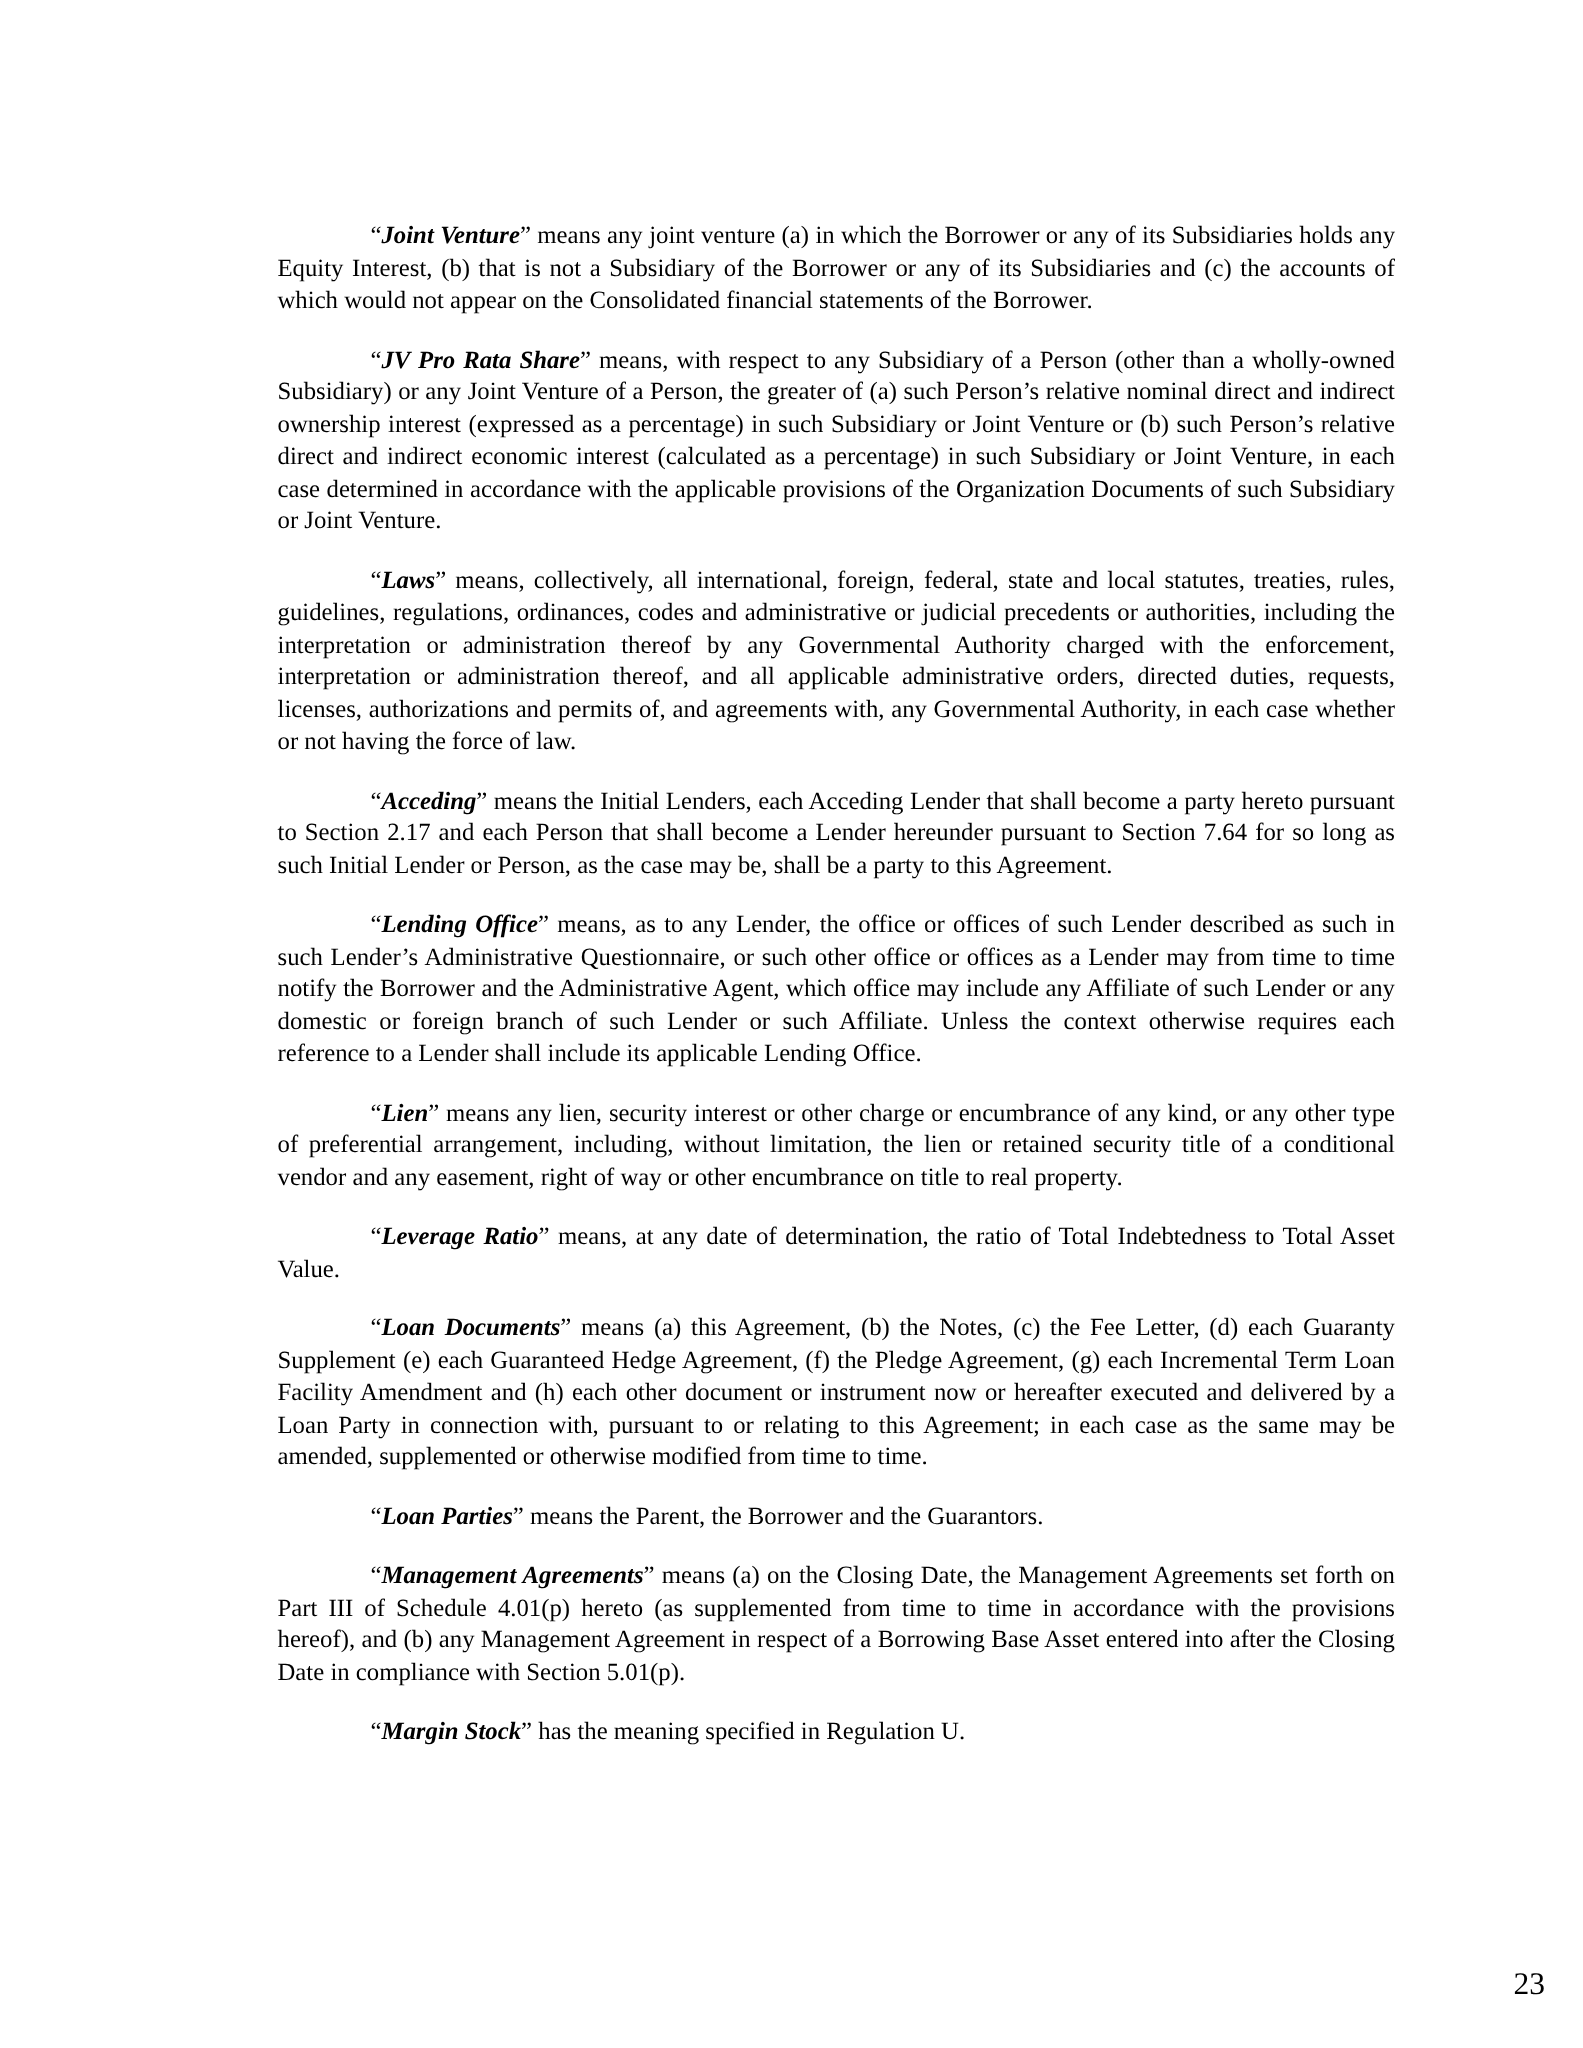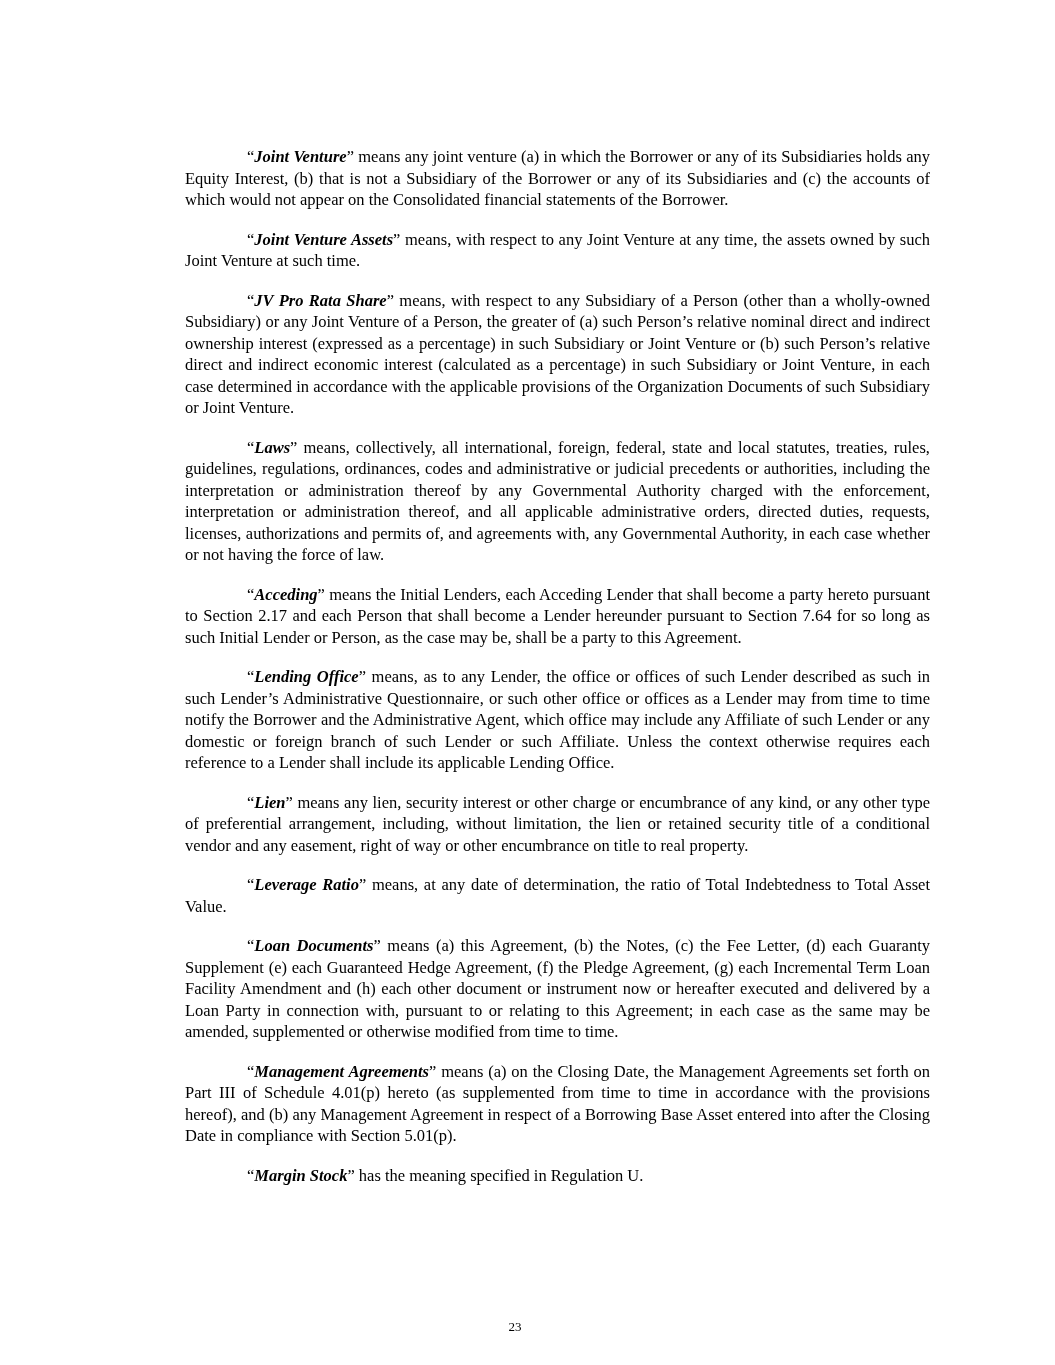--- a/index.html
+++ b/index.html
@@ -31,48 +31,48 @@
   }
   .term {
     font-weight: bold;
     font-style: italic;
   }
   .page-number {
     position: absolute;
     left: 0;
     right: 0;
     bottom: 58px;
-    text-align: center;
-    font-size: 13px;
+    text-align: right;
+    font-size: 21px;
   }
 </style>
 </head>
 <body>
 
 <div class="page">
   <div class="content">
 
     <p class="para"><span>“</span><span class="term">Joint Venture</span><span>” means any joint venture (a) in which the Borrower or any of its Subsidiaries holds any Equity Interest, (b) that is not a Subsidiary of the Borrower or any of its Subsidiaries and (c) the accounts of which would not appear on the Consolidated financial statements of the Borrower.</span></p>
 
-    <p class="para"><span>“</span><span class="term">Joint Venture Assets</span><span>” means, with respect to any Joint Venture at any time, the assets owned by such Joint Venture at such time.</span></p>
 
     <p class="para"><span>“</span><span class="term">JV Pro Rata Share</span><span>” means, with respect to any Subsidiary of a Person (other than a wholly-owned Subsidiary) or any Joint Venture of a Person, the greater of (a) such Person’s relative nominal direct and indirect ownership interest (expressed as a percentage) in such Subsidiary or Joint Venture or (b) such Person’s relative direct and indirect economic interest (calculated as a percentage) in such Subsidiary or Joint Venture, in each case determined in accordance with the applicable provisions of the Organization Documents of such Subsidiary or Joint Venture.</span></p>
 
     <p class="para"><span>“</span><span class="term">Laws</span><span>” means, collectively, all international, foreign, federal, state and local statutes, treaties, rules, guidelines, regulations, ordinances, codes and administrative or judicial precedents or authorities, including the interpretation or administration thereof by any Governmental Authority charged with the enforcement, interpretation or administration thereof, and all applicable administrative orders, directed duties, requests, licenses, authorizations and permits of, and agreements with, any Governmental Authority, in each case whether or not having the force of law.</span></p>
 
     <p class="para"><span>“</span><span class="term">Acceding</span><span>” means the Initial Lenders, each Acceding Lender that shall become a party hereto pursuant to Section 2.17 and each Person that shall become a Lender hereunder pursuant to Section 7.64 for so long as such Initial Lender or Person, as the case may be, shall be a party to this Agreement.</span></p>
 
     <p class="para"><span>“</span><span class="term">Lending Office</span><span>” means, as to any Lender, the office or offices of such Lender described as such in such Lender’s Administrative Questionnaire, or such other office or offices as a Lender may from time to time notify the Borrower and the Administrative Agent, which office may include any Affiliate of such Lender or any domestic or foreign branch of such Lender or such Affiliate.  Unless the context otherwise requires each reference to a Lender shall include its applicable Lending Office.</span></p>
 
     <p class="para"><span>“</span><span class="term">Lien</span><span>” means any lien, security interest or other charge or encumbrance of any kind, or any other type of preferential arrangement, including, without limitation, the lien or retained security title of a conditional vendor and any easement, right of way or other encumbrance on title to real property.</span></p>
 
     <p class="para"><span>“</span><span class="term">Leverage Ratio</span><span>” means, at any date of determination, the ratio of Total Indebtedness to Total Asset Value.</span></p>
 
     <p class="para"><span>“</span><span class="term">Loan Documents</span><span>” means (a) this Agreement, (b) the Notes, (c) the Fee Letter, (d) each Guaranty Supplement (e) each Guaranteed Hedge Agreement, (f) the Pledge Agreement, (g) each Incremental Term Loan Facility Amendment and (h) each other document or instrument now or hereafter executed and delivered by a Loan Party in connection with, pursuant to or relating to this Agreement; in each case as the same may be amended, supplemented or otherwise modified from time to time.</span></p>
 
+    <p class="para"><span>“</span><span class="term">Loan Parties</span><span>” means the Parent, the Borrower and the Guarantors.</span></p>
 
     <p class="para"><span>“</span><span class="term">Management Agreements</span><span>” means (a) on the Closing Date, the Management Agreements set forth on Part III of Schedule 4.01(p) hereto (as supplemented from time to time in accordance with the provisions hereof), and (b) any Management Agreement in respect of a Borrowing Base Asset entered into after the Closing Date in compliance with Section 5.01(p).</span></p>
 
     <p class="para"><span>“</span><span class="term">Margin Stock</span><span>” has the meaning specified in Regulation U.</span></p>
 
   </div>
 
   <div class="page-number">23</div>
 </div>
 

